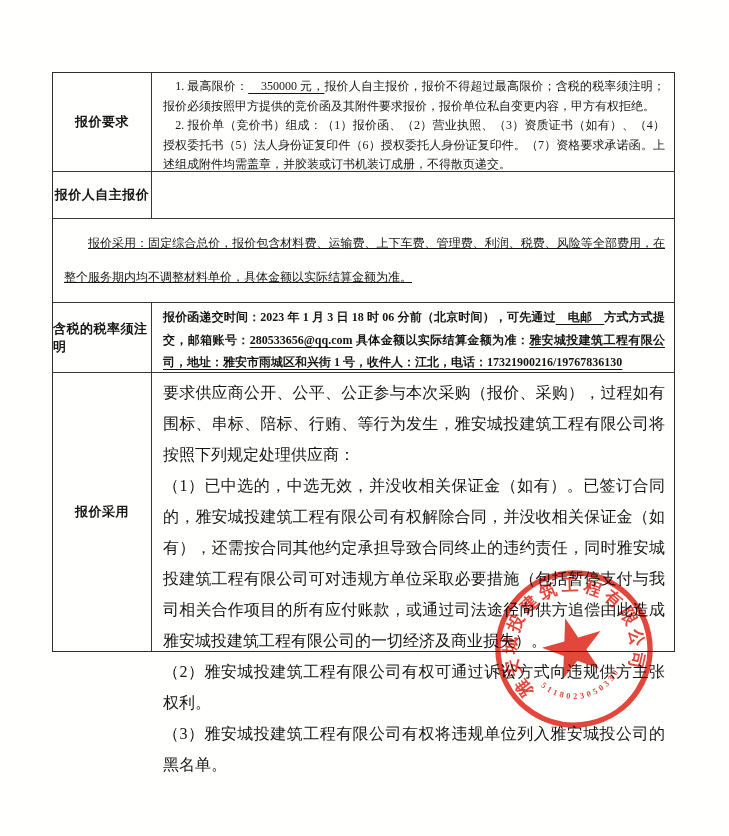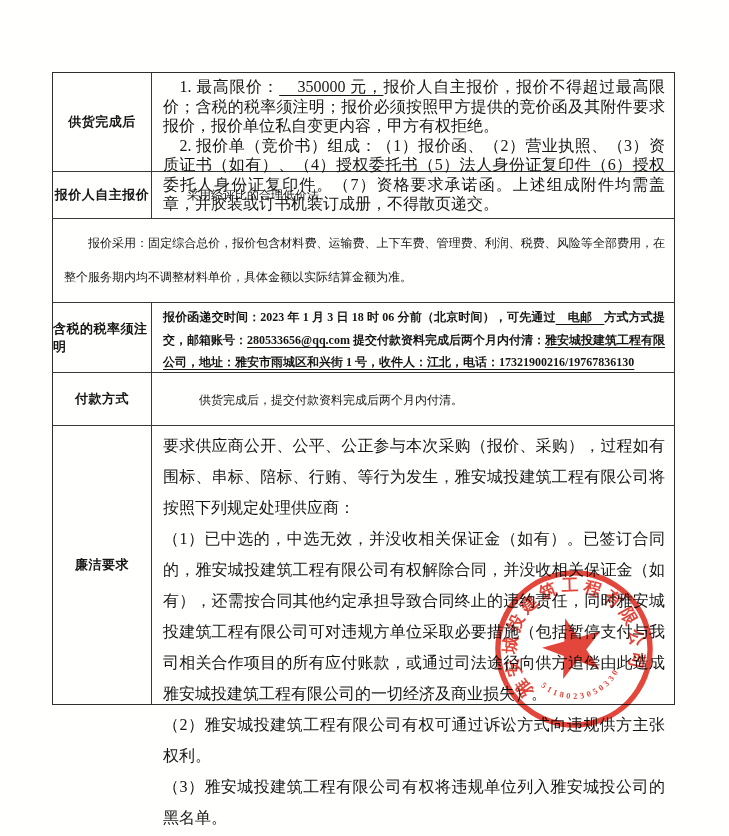--- a/index.html
+++ b/index.html
@@ -20,26 +20,26 @@
     font-weight:bold; font-size:13px; letter-spacing:.5px;
   }
   .con{
     flex:1 1 auto; box-sizing:border-box; padding:0 9px 0 11px;
     white-space:pre-wrap; word-break:break-all;
   }
   .para{margin:0;}
   .u{text-decoration:underline; text-underline-offset:3px;}
 
   
-  .r0 .con{font-size:16px; line-height:19.5px; padding-top:4px;}
+  .r0 .con{font-size:12px; line-height:19.5px; padding-top:4px;}
   .r0 .para{text-align:justify;}
   .r1 .con{font-size:12px; line-height:18px; padding-top:14px;}
   .r1 .para{text-indent:2em;}
   .r2 .con{font-size:12px; line-height:34px; padding-top:7px;}
-  .r2 .para{text-indent:2em; text-align:justify;}
+  .r2 .para{text-indent:2em; text-align:justify;text-decoration:underline;}
   .r3 .con{font-size:12px; line-height:22.5px; font-weight:bold; padding-top:3px;}
   .r3 .para{text-align:justify;}
   .r4 .con{font-size:12px; line-height:18px; padding-top:18px;}
   .r4 .para{text-indent:3em;}
   .r5 .con{font-size:16px; line-height:31px; padding-top:4px;}
   .r5 .para{text-align:justify;}
 
   .stamp{
     position:absolute; left:492px; top:567px; width:164px; height:164px;
     transform:rotate(-12deg); mix-blend-mode:multiply; opacity:.92;
@@ -49,48 +49,41 @@
   .seal-text{font-family:"Liberation Serif","DejaVu Serif",serif; font-weight:bold;}
 </style>
 </head>
 <body>
 
 <div class="page">
 
   <div class="rtable" id="tbl">
       <div class="trow r0" style="height: 98px;">
         <div class="lab">
-          <span>供货完成后</span>
+          <span>报价要求</span>
         </div>
         <div class="con"><p class="para"><span>　1. 最高限价：</span><span class="u">    350000 元，</span><span>报价人自主报价，报价不得超过最高限价；含税的税率须注明；报价必须按照甲方提供的竞价函及其附件要求报价，报价单位私自变更内容，甲方有权拒绝。</span></p><p class="para"><span>　2. 报价单（竞价书）组成：（1）报价函、（2）营业执照、（3）资质证书（如有）、（4）授权委托书（5）法人身份证复印件（6）授权委托人身份证复印件。（7）资格要求承诺函。上述组成附件均需盖章，并胶装或订书机装订成册，不得散页递交。</span></p></div>
       </div>
       <div class="trow r1" style="height: 47px;">
         <div class="lab">
           <span>报价人自主报价</span>
         </div>
-        <div class="con"><p class="para"><span>采用经评比的合理低价法。</span></p></div>
       </div>
       <div class="trow r2" style="height: 84px;">
         <div class="con"><p class="para"><span>报价采用：固定综合总价，报价包含材料费、运输费、上下车费、管理费、利润、税费、风险等全部费用，在整个服务期内均不调整材料单价，具体金额以实际结算金额为准。</span></p></div>
       </div>
       <div class="trow r3" style="height: 70px;">
         <div class="lab">
           <span>含税的税率须注明</span>
         </div>
-        <div class="con"><p class="para"><span>报价函递交时间：2023 年 1 月 3 日 18 时 06 分前（北京时间），可先通过</span><span class="u">　电邮　</span><span>方式方式提交，邮箱账号：</span><span class="u">280533656@qq.com</span><span> 提交付款资料完成后两个月内付清：</span><span class="u">雅安城投建筑工程有限公司，地址：雅安市雨城区和兴街 1 号，收件人：江北，电话：17321900216/19767836130</span></p></div>
-      </div>
-      <div class="trow r4" style="height: 53px;">
-        <div class="lab">
-          <span>付款方式</span>
-        </div>
-        <div class="con"><p class="para"><span>供货完成后，提交付款资料完成后两个月内付清。</span></p></div>
+        <div class="con"><p class="para"><span>报价函递交时间：2023 年 1 月 3 日 18 时 06 分前（北京时间），可先通过</span><span class="u">　电邮　</span><span>方式方式提交，邮箱账号：</span><span class="u">280533656@qq.com</span><span> 具体金额以实际结算金额为准：</span><span class="u">雅安城投建筑工程有限公司，地址：雅安市雨城区和兴街 1 号，收件人：江北，电话：17321900216/19767836130</span></p></div>
       </div>
       <div class="trow r5" style="height: 279px;">
         <div class="lab">
-          <span>廉洁要求</span>
+          <span>报价采用</span>
         </div>
         <div class="con"><p class="para"><span>要求供应商公开、公平、公正参与本次采购（报价、采购），过程如有围标、串标、陪标、行贿、等行为发生，雅安城投建筑工程有限公司将按照下列规定处理供应商：</span></p><p class="para"><span>（1）已中选的，中选无效，并没收相关保证金（如有）。已签订合同的，雅安城投建筑工程有限公司有权解除合同，并没收相关保证金（如有），还需按合同其他约定承担导致合同终止的违约责任，同时雅安城投建筑工程有限公司可对违规方单位采取必要措施（包括暂停支付与我司相关合作项目的所有应付账款，或通过司法途径向供方追偿由此造成雅安城投建筑工程有限公司的一切经济及商业损失）。</span></p><p class="para"><span>（2）雅安城投建筑工程有限公司有权可通过诉讼方式向违规供方主张权利。</span></p><p class="para"><span>（3）雅安城投建筑工程有限公司有权将违规单位列入雅安城投公司的黑名单。</span></p></div>
       </div>
     </div>
 
   <div class="stamp">
     <svg viewBox="-82 -82 164 164" xmlns="http://www.w3.org/2000/svg">
       <defs>
         <path id="arcCompany" d="M -47.5,33.3 A 58,58 0 1 1 47.5,33.3" fill="none"></path>
         <path id="arcNumber" d="M -43.3,25 A 50,50 0 0 0 43.3,25" fill="none"></path>

